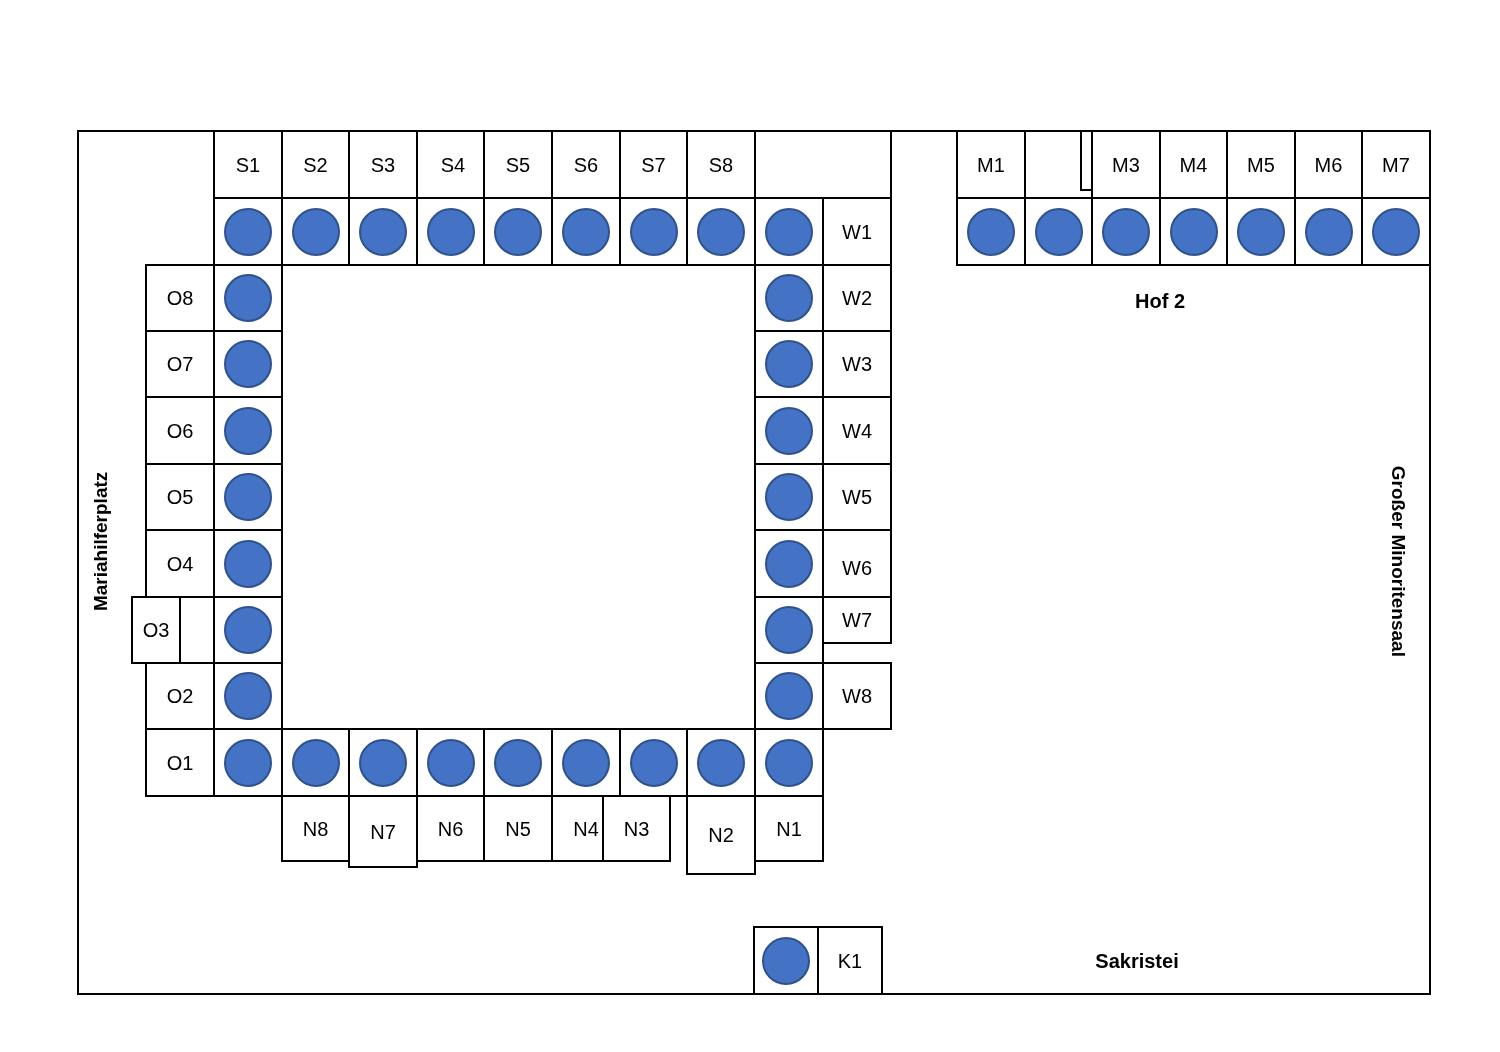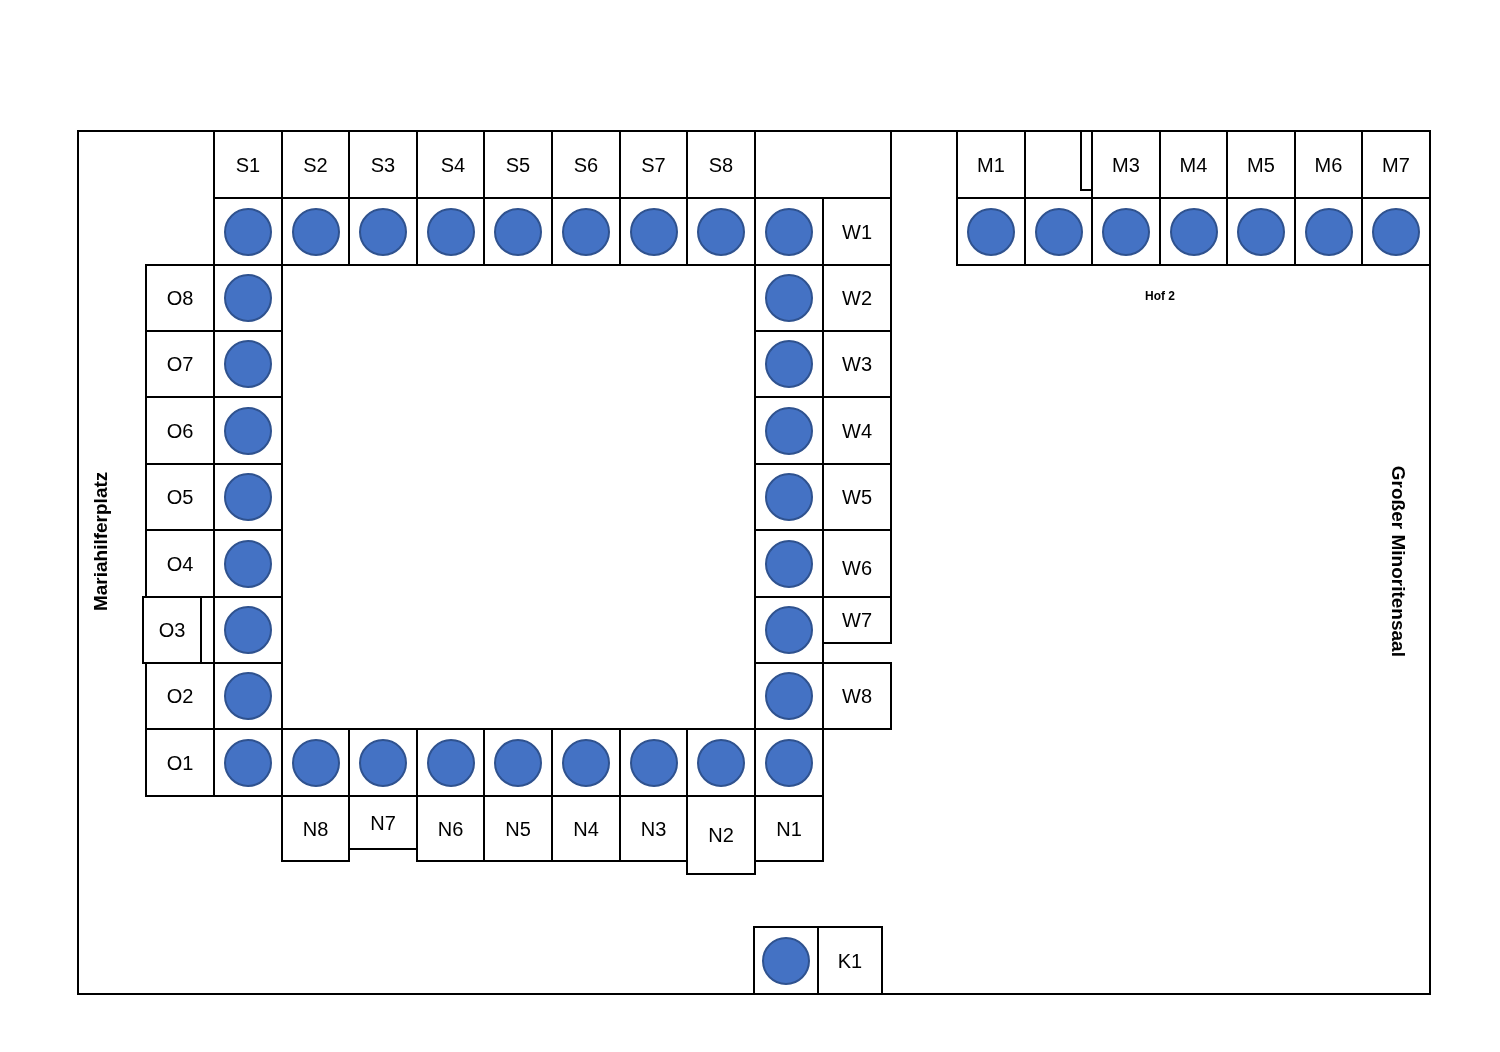--- a/index.html
+++ b/index.html
@@ -43,21 +43,21 @@
     display:block;
     width:48px; height:48px;
     border-radius:50%;
     background:var(--pillar-fill,#4472C4);
     border:2px solid var(--pillar-stroke,#2F528F);
   }
   .alabel {
     position:absolute;
     width:300px;
     text-align:center;
-    font-size:12px;
+    font-size:20px;
     font-weight:bold;
     line-height:1.2;
   }
   .alabel span { display:block; }
   .vlabel {
     position:absolute;
     width:300px;
     text-align:center;
     font-size:19px;
     font-weight:bold;
@@ -71,20 +71,21 @@
 
 <div class="canvas">
 
 
   <div class="outer"></div>
 
   <div class="vlabel left">Mariahilferplatz</div>
   <div class="vlabel right">Großer Minoritensaal</div>
 
   <div class="alabel" style="left:1010px;top:289px;">Hof 2</div>
+  <div class="alabel" style="left:987px;top:949px;">Sakristei</div>
 
   <div class="cell" style="left:213px;top:130px;width:70px;height:69px">
       <span class="lbl">S1</span>
     </div>
   <div class="cell" style="left:281px;top:130px;width:69px;height:69px">
       <span class="lbl">S2</span>
     </div>
   <div class="cell" style="left:348px;top:130px;width:70px;height:69px">
       <span class="lbl">S3</span>
     </div>
@@ -159,21 +160,21 @@
     </div>
   <div class="cell" style="left:213px;top:463px;width:70px;height:68px">
       <i class="pillar"></i>
     </div>
   <div class="cell" style="left:145px;top:529px;width:70px;height:69px">
       <span class="lbl">O4</span>
     </div>
   <div class="cell" style="left:213px;top:529px;width:70px;height:69px">
       <i class="pillar"></i>
     </div>
-  <div class="cell" style="left:142px;top:596px;width:60px;height:68px">
+  <div class="cell" style="left:131px;top:596px;width:50px;height:68px">
       <span class="lbl">O3</span>
     </div>
   <div class="cell" style="left:213px;top:596px;width:70px;height:68px">
       <i class="pillar"></i>
     </div>
   <div class="cell" style="left:145px;top:662px;width:70px;height:68px">
       <span class="lbl">O2</span>
     </div>
   <div class="cell" style="left:213px;top:662px;width:70px;height:68px">
       <i class="pillar"></i>
@@ -249,33 +250,33 @@
   <div class="cell" style="left:686px;top:728px;width:70px;height:69px">
       <i class="pillar"></i>
     </div>
   <div class="cell" style="left:754px;top:728px;width:70px;height:69px">
       <i class="pillar"></i>
     </div>
 
   <div class="cell" style="left:281px;top:795px;width:69px;height:67px">
       <span class="lbl">N8</span>
     </div>
-  <div class="cell" style="left:348px;top:795px;width:70px;height:55px">
+  <div class="cell" style="left:348px;top:795px;width:70px;height:73px">
       <span class="lbl">N7</span>
     </div>
   <div class="cell" style="left:416px;top:795px;width:69px;height:67px">
       <span class="lbl">N6</span>
     </div>
   <div class="cell" style="left:483px;top:795px;width:70px;height:67px">
       <span class="lbl">N5</span>
     </div>
   <div class="cell" style="left:551px;top:795px;width:70px;height:67px">
       <span class="lbl">N4</span>
     </div>
-  <div class="cell" style="left:619px;top:795px;width:69px;height:67px">
+  <div class="cell" style="left:602px;top:795px;width:69px;height:67px">
       <span class="lbl">N3</span>
     </div>
   <div class="cell" style="left:686px;top:795px;width:70px;height:80px">
       <span class="lbl">N2</span>
     </div>
   <div class="cell" style="left:754px;top:795px;width:70px;height:67px">
       <span class="lbl">N1</span>
     </div>
 
   <div class="cell" style="left:956px;top:130px;width:70px;height:69px">

